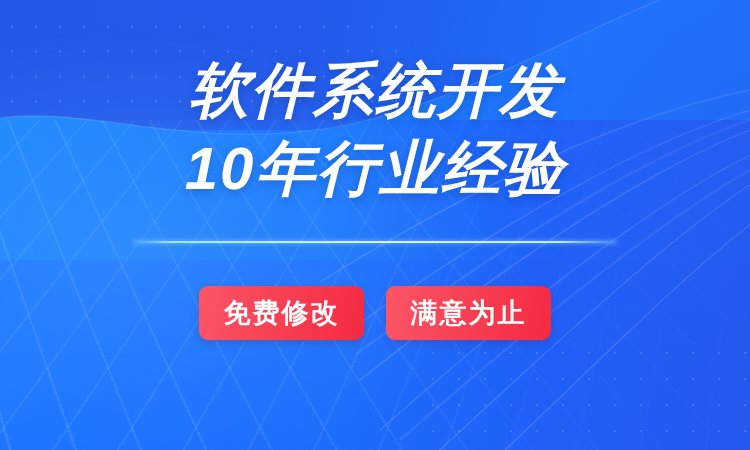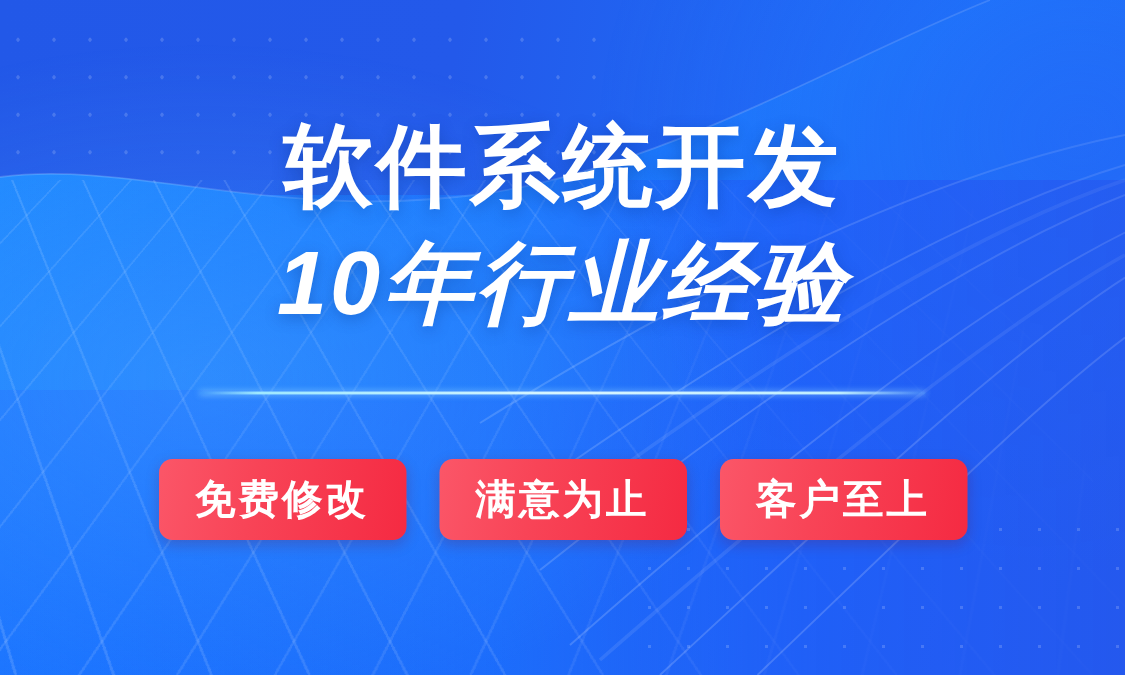--- a/index.html
+++ b/index.html
@@ -104,21 +104,21 @@
   .headline {
     color: #ffffff;
     font-weight: 700;
     font-size: 60px;
     line-height: 1.16;
     letter-spacing: 2px;
     text-align: center;
     text-shadow: 0 3px 10px rgba(8, 40, 120, 0.30);
     white-space: nowrap;
   }
-  .headline-1 { margin-top: 76px; }
+  .headline-1 { margin-top: 56px; font-style: italic; }
   .headline-2 { margin-top: 8px; font-style: italic; }
 
   .divider {
     margin-top: 38px;
     width: 484px;
     height: 2px;
     background: linear-gradient(90deg, rgba(150,235,255,0.15) 0%, #9fe8ff 8%, #d8f5ff 50%, #bfeeff 88%, rgba(150,235,255,0.2) 100%);
     box-shadow: 0 0 4px rgba(180, 240, 255, 0.7);
     border-radius: 2px;
   }
@@ -195,17 +195,16 @@
 
     <div class="headline headline-1">软件系统开发</div>
 
     <div class="headline headline-2">10年行业经验</div>
 
     <div class="divider"></div>
 
     <div class="badges">
       <div class="badge">免费修改</div>
       <div class="badge">满意为止</div>
-      <div class="badge">客户至上</div>
     </div>
 
   </div>
 </div>
 
 </body></html>

